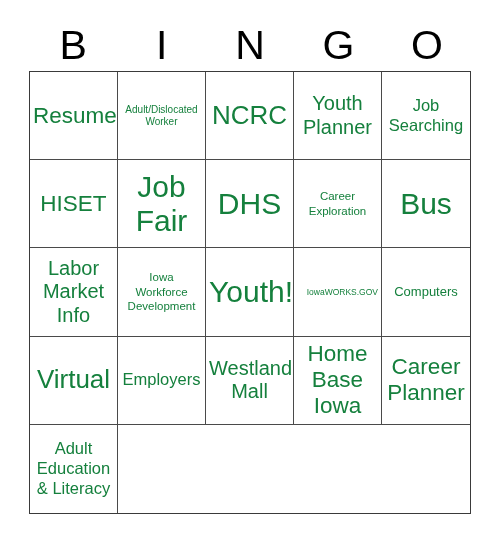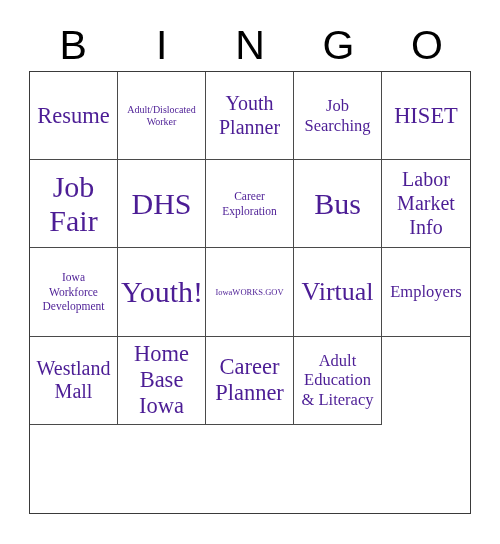--- a/index.html
+++ b/index.html
@@ -63,25 +63,24 @@
     overflow: hidden;
     background: #ffffff;
   }
   .cell:nth-child(5n) { border-right: none; }
   .cell:nth-child(n+21) { border-bottom: none; }
   .cell-text {
     display: block;
     width: 100%;
     line-height: 1.13;
     white-space: pre-line;
-    color: #4c1d95;
-    font-family: Liberation Serif, serif;
+    color: #15803d;
   }
   
-  .fs-xxs .cell-text { font-size: 8.5px; line-height: 1.2; }
+  .fs-xxs .cell-text { font-size: 8.5px; line-height: 1.2; text-align: right; }
   .fs-xs  .cell-text { font-size: 10px;  line-height: 1.2; text-align: center; }
   .fs-s   .cell-text { font-size: 11.5px; line-height: 1.25; }
   .fs-sm  .cell-text { font-size: 13px;  line-height: 1.25; }
   .fs-m   .cell-text { font-size: 16.5px; line-height: 1.2; }
   .fs-ml  .cell-text { font-size: 20px;  line-height: 1.18; }
   .fs-l   .cell-text { font-size: 22.5px; line-height: 1.16; }
   .fs-xl  .cell-text { font-size: 26px;  line-height: 1.14; }
   .fs-xxl .cell-text { font-size: 30px;  line-height: 1.12; }
 </style>
 </head>
@@ -97,20 +96,23 @@
       <div class="header-letter">O</div>
     </div>
 
   <div id="grid">
       <div class="cell fs-l">
         <span class="cell-text">Resume</span>
       </div>
       <div class="cell fs-xs">
         <span class="cell-text">Adult/Dislocated
 Worker</span>
+      </div>
+      <div class="cell fs-xl">
+        <span class="cell-text">NCRC</span>
       </div>
       <div class="cell fs-ml">
         <span class="cell-text">Youth
 Planner</span>
       </div>
       <div class="cell fs-m">
         <span class="cell-text">Job
 Searching</span>
       </div>
       <div class="cell fs-l">
@@ -139,20 +141,23 @@
         <span class="cell-text">Iowa
 Workforce
 Development</span>
       </div>
       <div class="cell fs-xxl">
         <span class="cell-text">Youth!</span>
       </div>
       <div class="cell fs-xxs">
         <span class="cell-text">IowaWORKS.GOV</span>
       </div>
+      <div class="cell fs-sm">
+        <span class="cell-text">Computers</span>
+      </div>
       <div class="cell fs-xl">
         <span class="cell-text">Virtual</span>
       </div>
       <div class="cell fs-m">
         <span class="cell-text">Employers</span>
       </div>
       <div class="cell fs-ml">
         <span class="cell-text">Westland
 Mall</span>
       </div>

